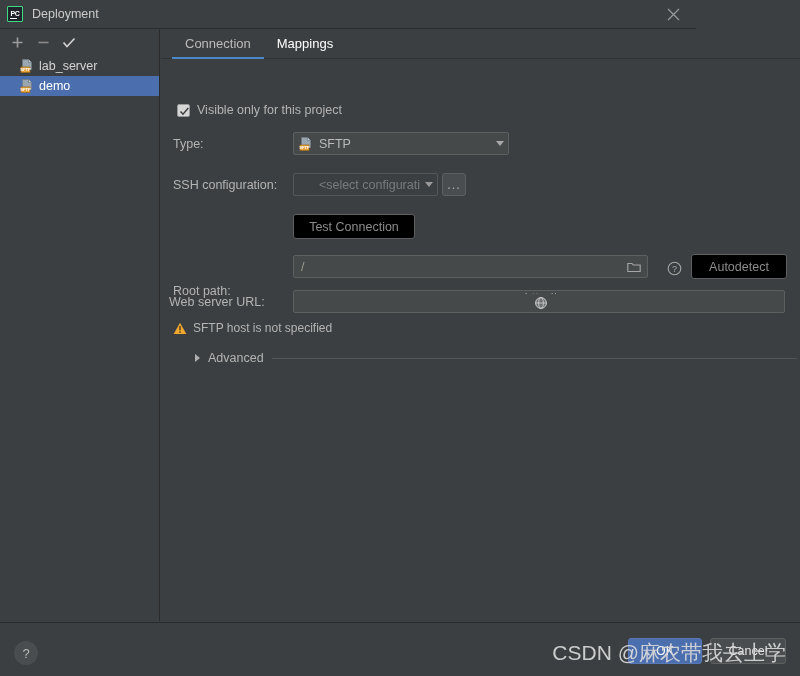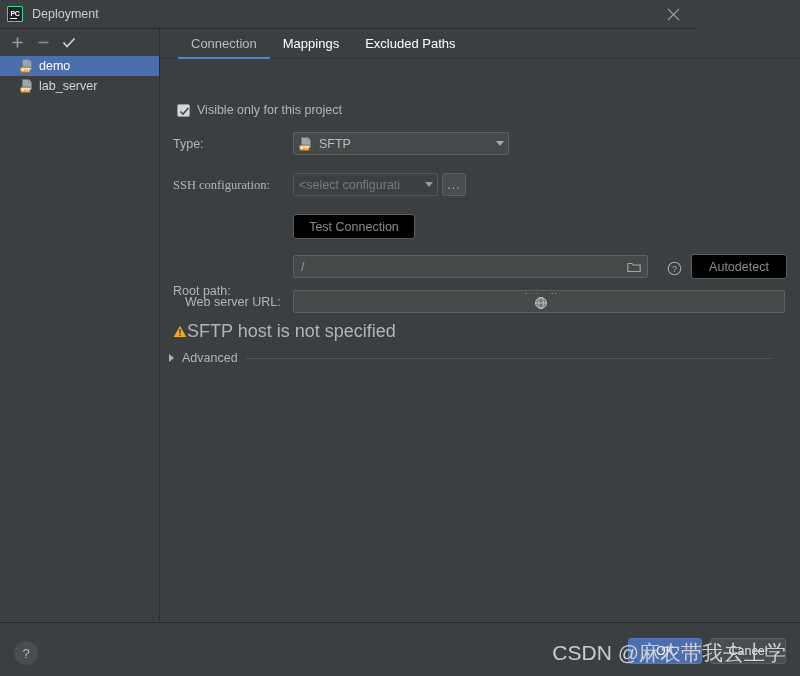--- a/index.html
+++ b/index.html
@@ -66,21 +66,21 @@
   }
 
   
   .content {
     position: absolute; left: 161px; top: 29px; width: 639px; height: 592px;
     background: #3c3f41;
   }
   .tabbar {
     height: 30px; display: flex; align-items: flex-end;
     border-bottom: 1px solid #323232;
-    padding-left: 17px;
+    padding-left: 11px;
   }
   .tab {
     padding: 0 13px 7px 13px; font-size: 13px; color: #ffffff;
     cursor: default; position: relative; line-height: 14px;
   }
   .tab.active { color: #bbbbbb; }
   .tab.active::after {
     content: ""; position: absolute; left: 0; right: 0; bottom: -1px;
     height: 2px; background: #4a88c7;
   }
@@ -127,21 +127,21 @@
     border-radius: 2px; display: flex; align-items: center;
     padding: 0 4px 0 7px; cursor: text;
   }
   .tfield .tval { font-size: 12.5px; color: #9b9b8c; flex: 1 1 auto; white-space: nowrap; overflow: hidden; }
   .tfield .tval.url { color: #a9a9a0; }
 
   .icon-btn { width: 18px; height: 18px; display: flex; align-items: center; justify-content: center; cursor: default; flex: 0 0 auto;}
 
   
   .warn { display: flex; align-items: center; }
-  .warn .wtxt { color: #b4b4b4; font-size: 18px; }
+  .warn .wtxt { color: #b4b4b4; font-size: 12px; margin-left: 6px; }
 
   
   .adv { display: flex; align-items: center; width: 100%; cursor: default; }
   .arrow-rt {
     width: 0; height: 0; border-top: 4.5px solid transparent; border-bottom: 4.5px solid transparent;
     border-left: 5.5px solid #b0b0b0; margin-right: 8px; flex: 0 0 auto;
   }
   .adv .atxt { color: #b4b4b4; font-size: 12.5px; margin-right: 8px; white-space: nowrap; }
   .adv .aline { flex: 1 1 auto; height: 1px; background: #545759; }
 
@@ -206,58 +206,55 @@
       </svg>
     </div>
     <div class="tb-btn">
       <svg width="14" height="13" viewBox="0 0 14 13">
         <path d="M1.5 6.5 L5 10.5 L12.5 2.5" stroke="#d0d0d0" stroke-width="1.7" fill="none"></path>
       </svg>
     </div>
   </div>
 
   <div class="srv-list">
+
+    <div class="srv-item">
+      <span class="sftp-icon">
+        <svg width="14" height="14" viewBox="0 0 14 14">
+          <path d="M2.5 0.5 H8.5 L11.5 3.5 V10.5 H2.5 Z" fill="#9aa7b0" stroke="#6e7a84" stroke-width="0.7"></path>
+          <path d="M8.5 0.5 V3.5 H11.5" fill="#c3ccd3" stroke="#6e7a84" stroke-width="0.7"></path>
+          <rect x="1" y="8" width="9" height="5.5" fill="#e8a33d" stroke="#9a6a1a" stroke-width="0.7"></rect>
+          <text x="5.5" y="12.3" font-size="4.2" font-family="Liberation Sans, sans-serif" fill="#ffffff" text-anchor="middle" font-weight="bold">SFTP</text>
+        </svg>
+      </span>
+      <span>lab_server</span>
+    </div>
 
     <div class="srv-item selected">
       <span class="sftp-icon">
         <svg width="14" height="14" viewBox="0 0 14 14">
           <path d="M2.5 0.5 H8.5 L11.5 3.5 V10.5 H2.5 Z" fill="#9aa7b0" stroke="#6e7a84" stroke-width="0.7"></path>
           <path d="M8.5 0.5 V3.5 H11.5" fill="#c3ccd3" stroke="#6e7a84" stroke-width="0.7"></path>
           <rect x="1" y="8" width="9" height="5.5" fill="#e8a33d" stroke="#9a6a1a" stroke-width="0.7"></rect>
           <text x="5.5" y="12.3" font-size="4.2" font-family="Liberation Sans, sans-serif" fill="#ffffff" text-anchor="middle" font-weight="bold">SFTP</text>
         </svg>
       </span>
       <span>demo</span>
     </div>
-
-    <div class="srv-item">
-      <span class="sftp-icon">
-        <svg width="14" height="14" viewBox="0 0 14 14">
-          <path d="M2.5 0.5 H8.5 L11.5 3.5 V10.5 H2.5 Z" fill="#9aa7b0" stroke="#6e7a84" stroke-width="0.7"></path>
-          <path d="M8.5 0.5 V3.5 H11.5" fill="#c3ccd3" stroke="#6e7a84" stroke-width="0.7"></path>
-          <rect x="1" y="8" width="9" height="5.5" fill="#e8a33d" stroke="#9a6a1a" stroke-width="0.7"></rect>
-          <text x="5.5" y="12.3" font-size="4.2" font-family="Liberation Sans, sans-serif" fill="#ffffff" text-anchor="middle" font-weight="bold">SFTP</text>
-        </svg>
-      </span>
-      <span>lab_server</span>
-    </div>
   </div>
 </div>
 
 <div class="content">
 
   <div class="tabbar">
     <div class="tab active">
       <span>Connection</span>
     </div>
     <div class="tab">
       <span>Mappings</span>
-    </div>
-    <div class="tab">
-      <span>Excluded Paths</span>
     </div>
   </div>
 
   <div class="form">
 
     <div class="row" style="left:16px; top:44px;">
       <span class="cbox">
         <svg width="11" height="11" viewBox="0 0 11 11">
           <path d="M1.5 5.5 L4 8.2 L9.3 2" stroke="#3c3f41" stroke-width="1.5" fill="none"></path>
         </svg>
@@ -274,24 +271,24 @@
           <path d="M2.5 0.5 H8.5 L11.5 3.5 V10.5 H2.5 Z" fill="#9aa7b0" stroke="#6e7a84" stroke-width="0.7"></path>
           <path d="M8.5 0.5 V3.5 H11.5" fill="#c3ccd3" stroke="#6e7a84" stroke-width="0.7"></path>
           <rect x="1" y="8" width="9" height="5.5" fill="#e8a33d" stroke="#9a6a1a" stroke-width="0.7"></rect>
           <text x="5.5" y="12.3" font-size="4.2" font-family="Liberation Sans, sans-serif" fill="#ffffff" text-anchor="middle" font-weight="bold">SFTP</text>
         </svg>
       </span>
       <span class="val">SFTP</span>
       <span class="arrow-dn"></span>
     </div>
 
-    <div class="row" style="left:12px; top:119px;font-family:Liberation Serif, serif;">
+    <div class="row" style="left:12px; top:119px;">
       <span class="lbl">SSH configuration:</span>
     </div>
-    <div class="combo ghost" style="position:absolute; left:132px; top:114px; width:145px;">
+    <div class="combo ghost" style="position:absolute; left:132px; top:114px; width:145px;text-align:right;">
       <span class="val">&lt;select configurati</span>
       <span class="arrow-dn"></span>
     </div>
     <div class="btn dots" style="position:absolute; left:281px; top:114px;">
       <span>...</span>
     </div>
 
     <div class="btn" style="position:absolute; left:132px; top:155px; width:122px;">
       <span>Test Connection</span>
     </div>
@@ -310,21 +307,21 @@
     <div class="icon-btn" style="position:absolute; left:504px; top:200px;">
       <svg width="15" height="15" viewBox="0 0 15 15">
         <circle cx="7.5" cy="7.5" r="6.3" fill="none" stroke="#a6a6a6" stroke-width="1.1"></circle>
         <text x="7.5" y="11" font-size="9" font-family="Liberation Sans, sans-serif" fill="#a6a6a6" text-anchor="middle">?</text>
       </svg>
     </div>
     <div class="btn" style="position:absolute; left:530px; top:195px; width:96px;">
       <span>Autodetect</span>
     </div>
 
-    <div class="row" style="left:24px; top:236px;align-items:flex-end;">
+    <div class="row" style="left:8px; top:236px;align-items:flex-end;">
       <span class="lbl">Web server URL:</span>
     </div>
     <div class="tfield" style="position:absolute; left:132px; top:231px; width:492px;flex-direction:column;">
       <span class="tval url">http://</span>
       <span class="icon-btn">
         <svg width="14" height="14" viewBox="0 0 14 14">
           <circle cx="7" cy="7" r="5.4" fill="#6e7275" stroke="#cfcfcf" stroke-width="1"></circle>
           <ellipse cx="7" cy="7" rx="2.4" ry="5.4" fill="none" stroke="#cfcfcf" stroke-width="0.8"></ellipse>
           <path d="M1.6 7 H12.4" stroke="#cfcfcf" stroke-width="0.8" fill="none"></path>
         </svg>
@@ -333,21 +330,21 @@
 
     <div class="warn" style="position:absolute; left:12px; top:262px;">
       <svg width="14" height="13" viewBox="0 0 14 13">
         <path d="M7 0.8 L13.3 12 H0.7 Z" fill="#f0a732"></path>
         <path d="M7 4 L7 8.3" stroke="#4a3a10" stroke-width="1.4"></path>
         <circle cx="7" cy="10.1" r="0.85" fill="#4a3a10"></circle>
       </svg>
       <span class="wtxt">SFTP host is not specified</span>
     </div>
 
-    <div class="adv" style="position:absolute; left:8px; top:292px; width:602px;">
+    <div class="adv" style="position:absolute; left:34px; top:292px; width:602px;">
       <span class="arrow-rt"></span>
       <span class="atxt">Advanced</span>
       <span class="aline"></span>
     </div>
 
   </div>
 </div>
 
 <div class="footer"></div>
 

